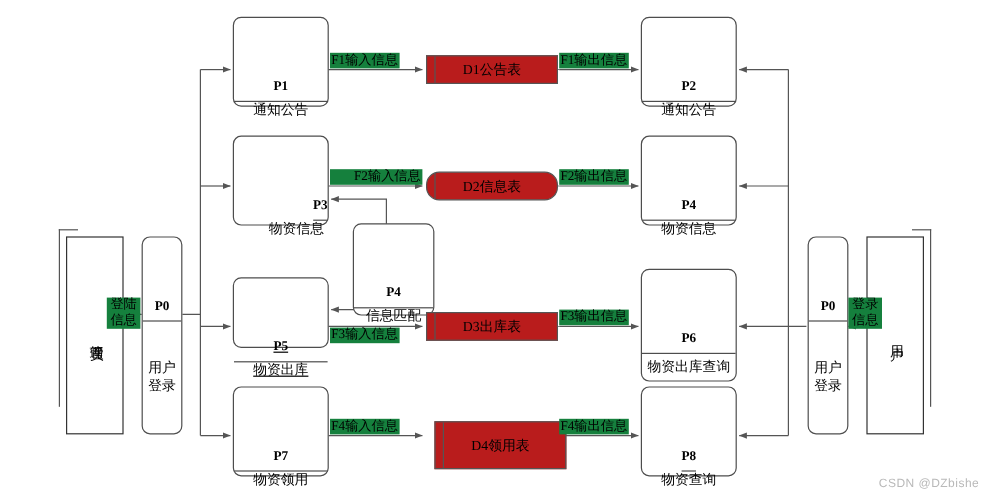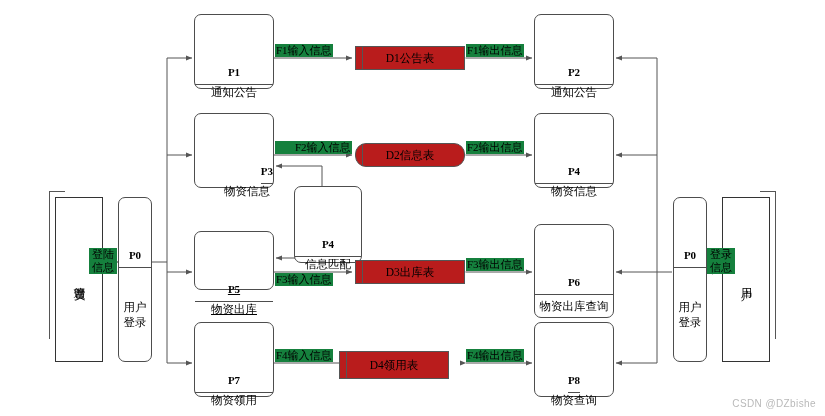--- a/index.html
+++ b/index.html
@@ -284,21 +284,21 @@
 
   <div class="store" style="left:355px; top:46px; width:110px; height:24px;">
     <span>D1公告表</span>
   </div>
   <div class="store" style="left:355px; top:143px; width:110px; height:24px;border-radius:11px;">
     <span>D2信息表</span>
   </div>
   <div class="store" style="left:355px; top:260px; width:110px; height:24px;">
     <span>D3出库表</span>
   </div>
-  <div class="store" style="left:339px; top:351px; width:110px; height:28px;justify-content:center;">
+  <div class="store" style="left:362px; top:351px; width:110px; height:40px;justify-content:center;">
     <span>D4领用表</span>
   </div>
 
   <div class="flabel stack" style="left:89px; top:248px;">登陆信息</div>
 
   <div class="flabel stack" style="left:707px; top:248px;">登录信息</div>
 
   <div class="flabel" style="left:275px; top:44px;">F1输入信息</div>
   <div class="flabel" style="left:466px; top:44px;">F1输出信息</div>
 

